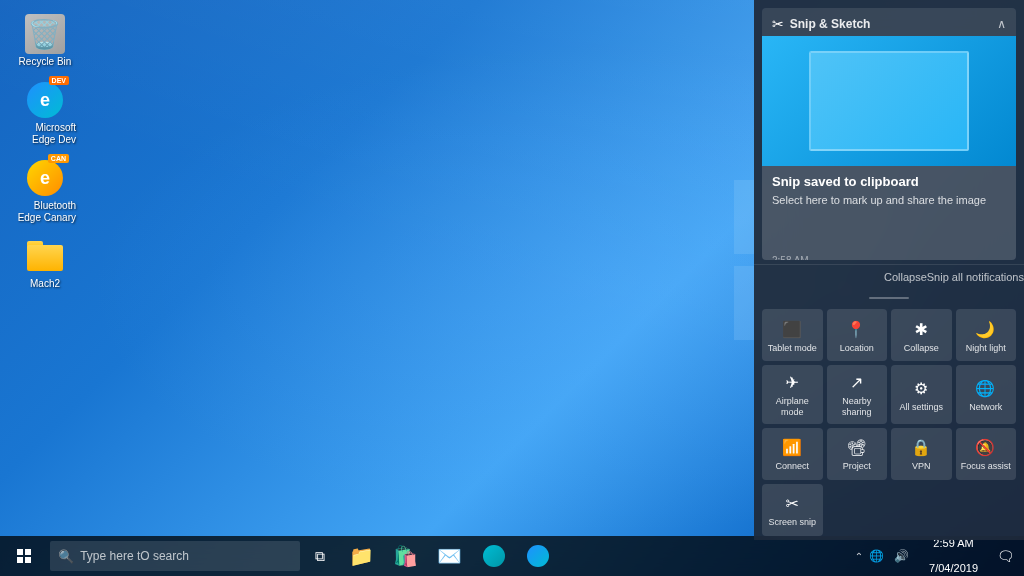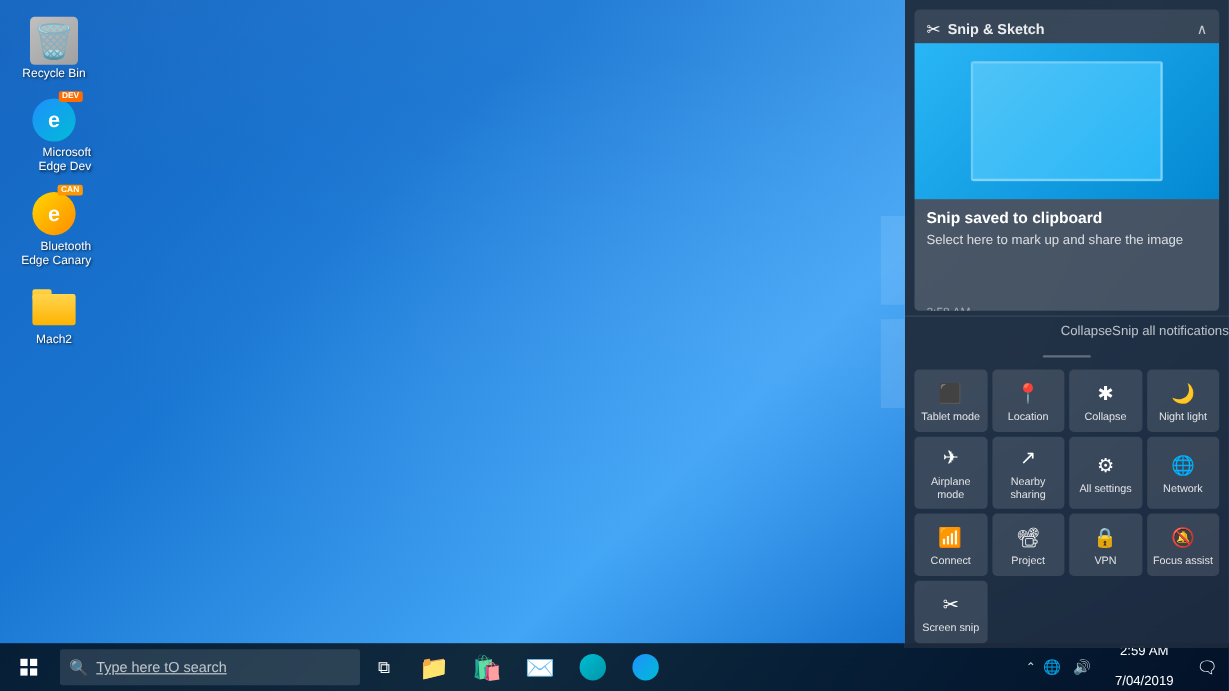--- a/index.html
+++ b/index.html
@@ -184,21 +184,20 @@
       gap: 6px;
       cursor: text;
     }
     .search-icon-tb {
       color: rgba(255,255,255,0.7);
       font-size: 13px;
     }
     .search-text-tb {
       color: rgba(255,255,255,0.7);
       font-size: 12px;
-      text-decoration: underline;
     }
 
     .taskbar-task-view {
       width: 40px;
       height: 40px;
       display: flex;
       align-items: center;
       justify-content: center;
       cursor: pointer;
       color: white;

